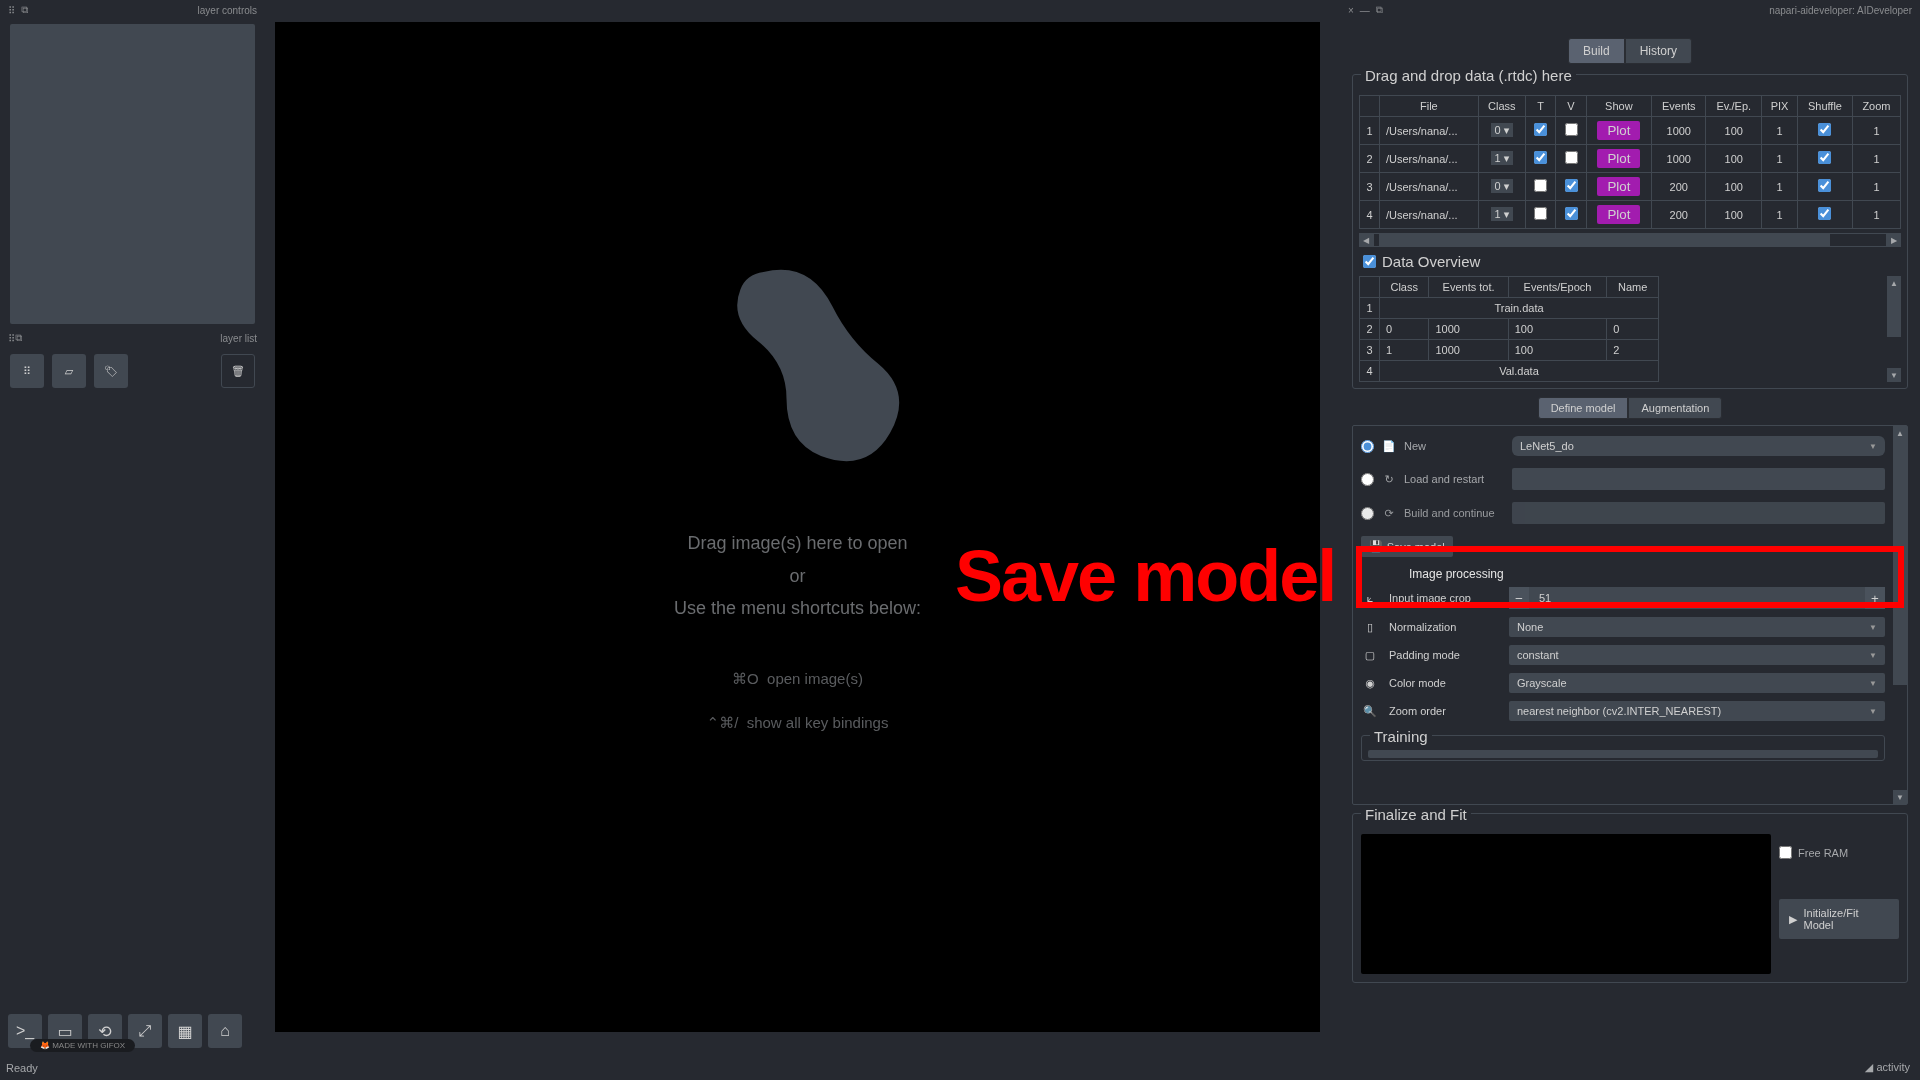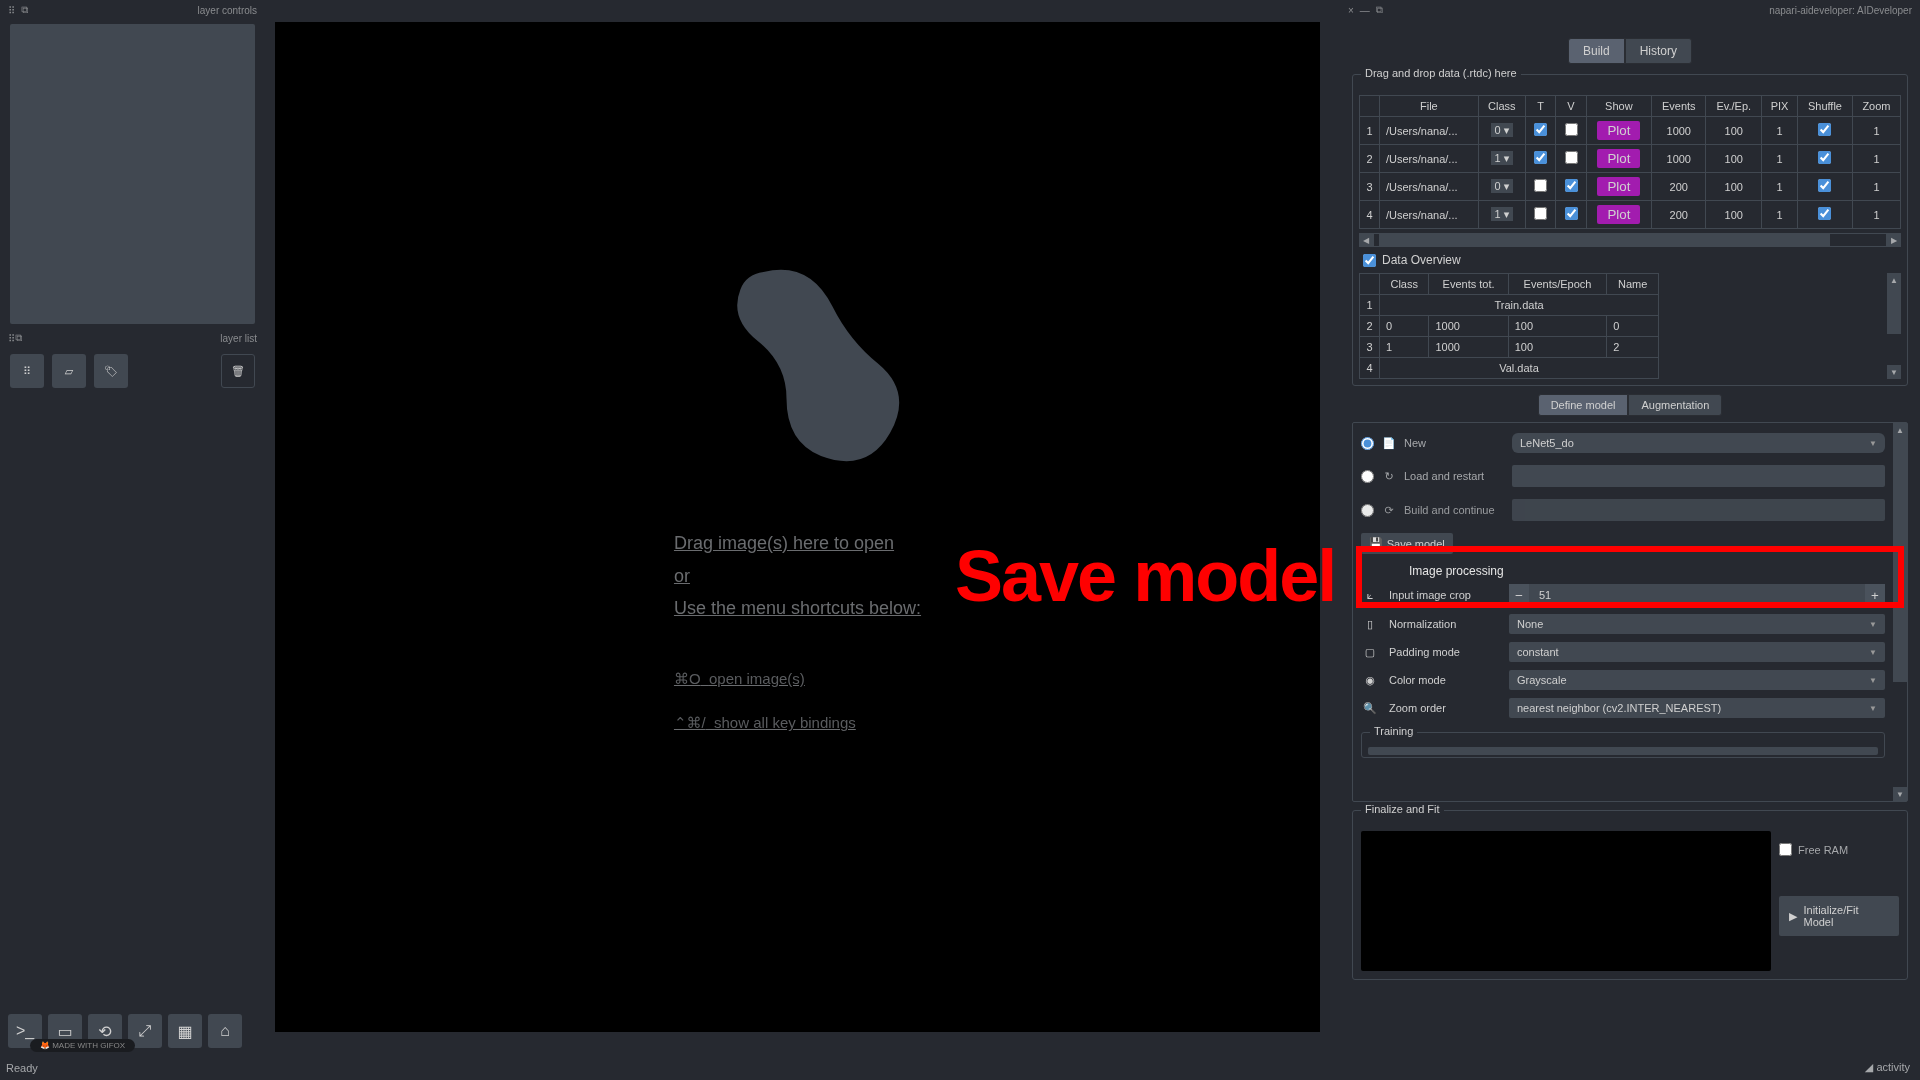--- a/index.html
+++ b/index.html
@@ -14,21 +14,21 @@
 .layer-list-header { display: flex; align-items: center; padding: 4px 8px; font-size: 10px; color: #8a8c8f; margin-top: 2px; }
 .layer-list-header .title { margin-left: auto; }
 .layer-tools { display: flex; align-items: center; padding: 6px 10px; gap: 8px; }
 .tool-btn { width: 34px; height: 34px; background: #414851; border-radius: 3px; display: flex; align-items: center; justify-content: center; color: #d0d0d0; }
 .tool-btn.trash { margin-left: auto; background: transparent; border: 1px solid #414851; }
 
 
 .center-canvas { position: absolute; left: 275px; top: 22px; width: 1045px; height: 1010px; background: #000; display: flex; flex-direction: column; align-items: center; justify-content: center; }
 .blob { width: 230px; height: 250px; margin-bottom: 40px; margin-top: -80px; }
 .blob-shape { fill: #414851; }
-.drop-text { color: #6a6c6f; text-align: left; font-size: 18px; line-height: 1.6; text-decoration: underline; }
+.drop-text { color: #6a6c6f; text-align: center; font-size: 18px; line-height: 1.6; }
 .drop-text .or { margin: 4px 0; }
 .drop-text .shortcuts { margin-bottom: 44px; }
 .drop-text .hint { font-size: 15px; color: #5a5c5f; margin-top: 20px; }
 
 
 .annotation-text { position: absolute; left: 955px; top: 535px; font-size: 72px; font-weight: bold; color: #ff0000; z-index: 100; letter-spacing: -2px; }
 .annotation-box { position: absolute; left: 1356px; top: 546px; width: 548px; height: 62px; border: 6px solid #ff0000; z-index: 99; pointer-events: none; }
 
 
 .bottom-toolbar { position: absolute; left: 8px; bottom: 32px; display: flex; gap: 6px; }
@@ -42,21 +42,21 @@
 .right-header { display: flex; align-items: center; padding: 4px 8px; font-size: 10px; color: #8a8c8f; }
 .right-header .title { margin-left: auto; }
 
 .tabs-main { display: flex; justify-content: center; margin-top: 18px; gap: 0; }
 .tab-main { padding: 5px 14px; background: #414851; color: #d0d0d0; font-size: 12px; border: 1px solid #2a2d33; }
 .tab-main.active { background: #5a6270; text-align: center; }
 .tab-main:first-child { border-radius: 3px 0 0 3px; }
 .tab-main:last-child { border-radius: 0 3px 3px 0; }
 
 .group-box { border: 1px solid #414851; margin: 10px 12px 6px 12px; border-radius: 3px; padding: 20px 6px 6px 6px; position: relative; }
-.group-label { position: absolute; top: -8px; left: 8px; background: #262930; padding: 0 4px; font-size: 11px; color: #d0d0d0; }
+.group-label { position: absolute; top: -8px; left: 8px; background: #262930; padding: 0 4px; font-size: 15px; color: #d0d0d0; }
 
 
 .data-table { width: 100%; border-collapse: collapse; font-size: 11px; }
 .data-table th, .data-table td { border: 1px solid #414851; padding: 4px 6px; text-align: center; color: #d0d0d0; background: #262930; }
 .data-table th { background: #262930; font-weight: normal; }
 .data-table .rownum { background: #262930; width: 20px; }
 .data-table .file-cell { text-align: left; }
 .cell-select { background: #414851; border: none; color: #d0d0d0; padding: 1px 4px; width: 38px; }
 .cell-btn { background: #a21caf; border: none; color: #d0d0d0; padding: 2px 10px; border-radius: 2px; }
 input[type=checkbox] { accent-color: #4a90d9; width: 13px; height: 13px; }
@@ -238,21 +238,21 @@
     <div class="scroll-strip">
       <div class="scroll-arrow">◀</div>
       <div class="scroll-track">
           <div class="scroll-thumb" style="left:1%;width:88%"></div>
         </div>
       <div class="scroll-arrow">▶</div>
     </div>
 
     <div class="overview-row">
       <input type="checkbox" checked="" style="">
-      <span style="color:#d0d0d0;font-size:12px">Data Overview</span>
+      <span style="color:#d0d0d0;font-size:15px">Data Overview</span>
     </div>
 
     <div style="display:flex">
       <table class="data-table" style="width:300px">
         <tbody>
             <tr>
           <th class="rownum"></th>
           <th>Class</th>
           <th>Events tot.</th>
           <th>Events/Epoch</th>

